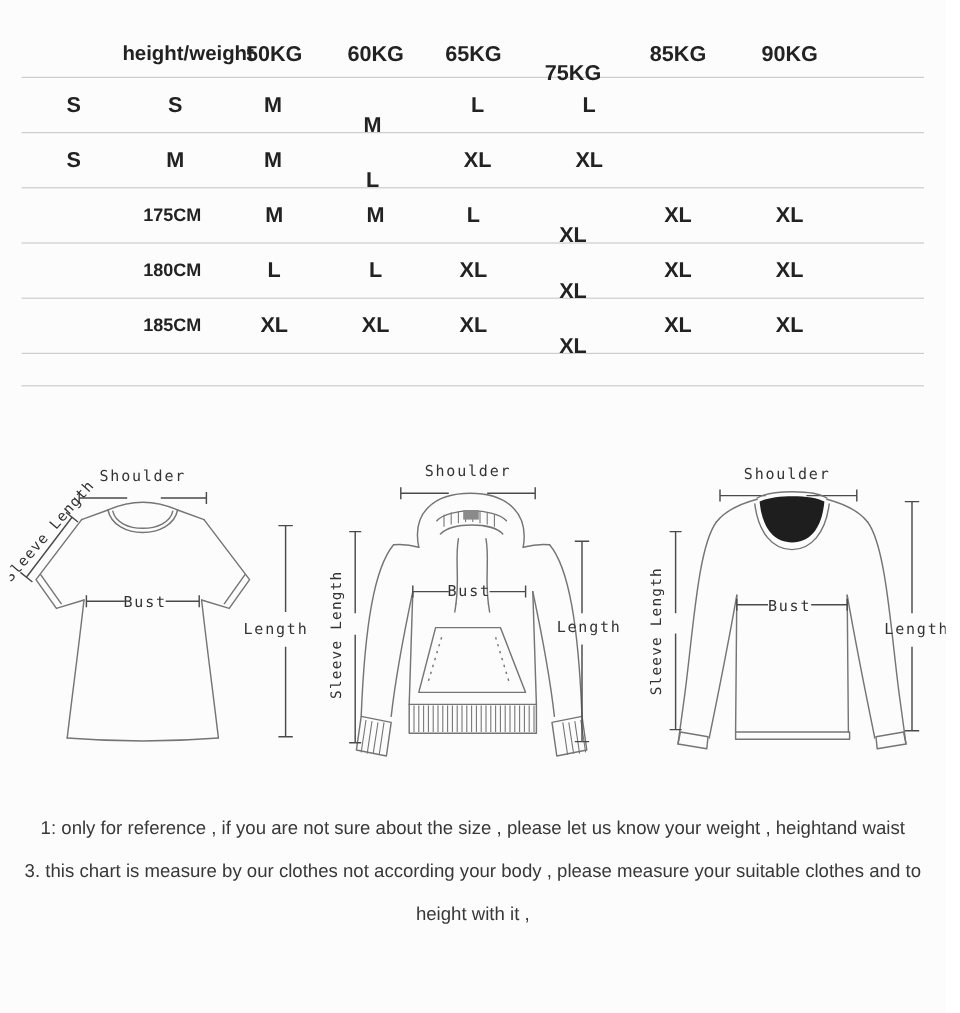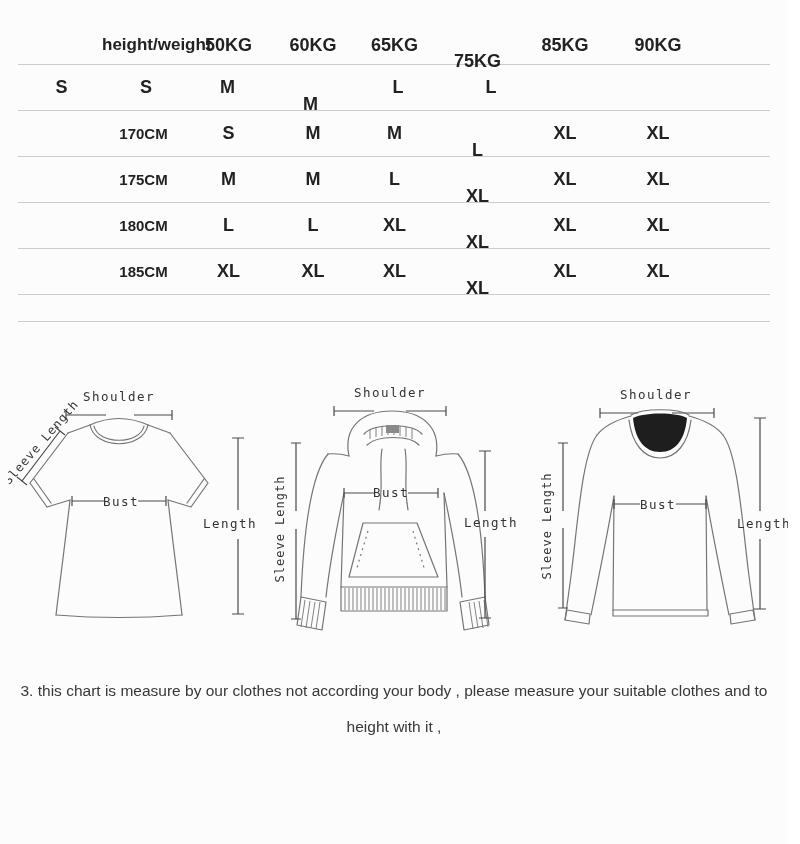--- a/index.html
+++ b/index.html
@@ -57,21 +57,20 @@
     <div class="trow data">
       <div class="cell c1">S</div>
       <div class="cell c2">S</div>
       <div class="cell c3">M</div>
       <div class="cell c4">M</div>
       <div class="cell c5">L</div>
       <div class="cell c6">L</div>
     </div>
 
     <div class="trow data">
-      <div class="cell c0">170CM</div>
       <div class="cell c1">S</div>
       <div class="cell c2">M</div>
       <div class="cell c3">M</div>
       <div class="cell c4">L</div>
       <div class="cell c5">XL</div>
       <div class="cell c6">XL</div>
     </div>
 
     <div class="trow data">
       <div class="cell c0">175CM</div>
@@ -205,17 +204,18 @@
 
       <path class="measure" d="M76 143H102 M138 143H168 M76 138V148 M168 138V148"></path>
       <text class="dglabel" x="120" y="148" text-anchor="middle">Bust</text>
 
       <path class="measure" d="M216 57H228 M222 57V150 M222 178V248 M216 248H228"></path>
       <text class="dglabel" x="226" y="167" text-anchor="middle">Length</text>
     </svg>
   </div>
 
   <div class="notes">
+    <div class="note-line">1:  only for reference ,  if you are not sure about the size ,  please let us know your weight ,  heightand waist</div>
     <div class="note-line">3. this chart is measure by our clothes not according your body ,  please measure your suitable clothes and to</div>
     <div class="note-line">height with it ,</div>
   </div>
 
 </div>
 
 </body></html>

